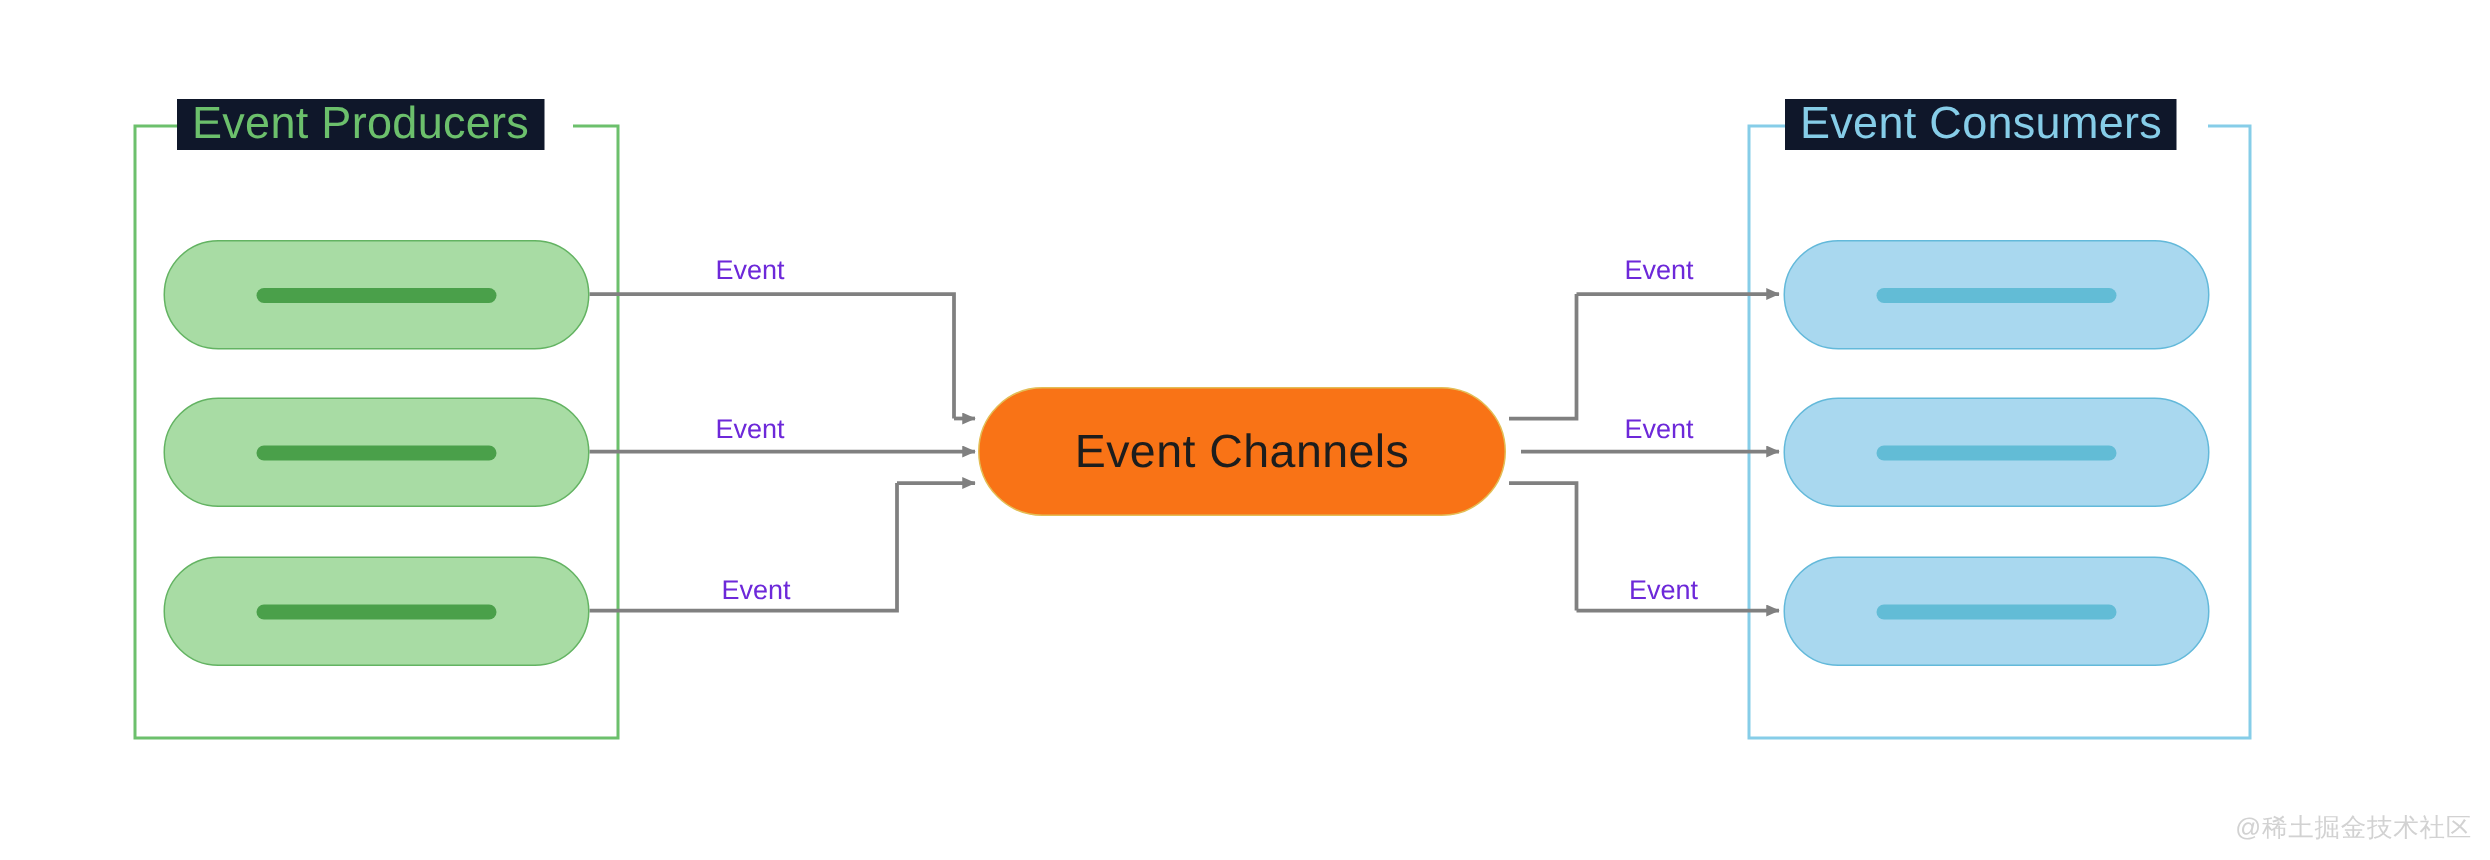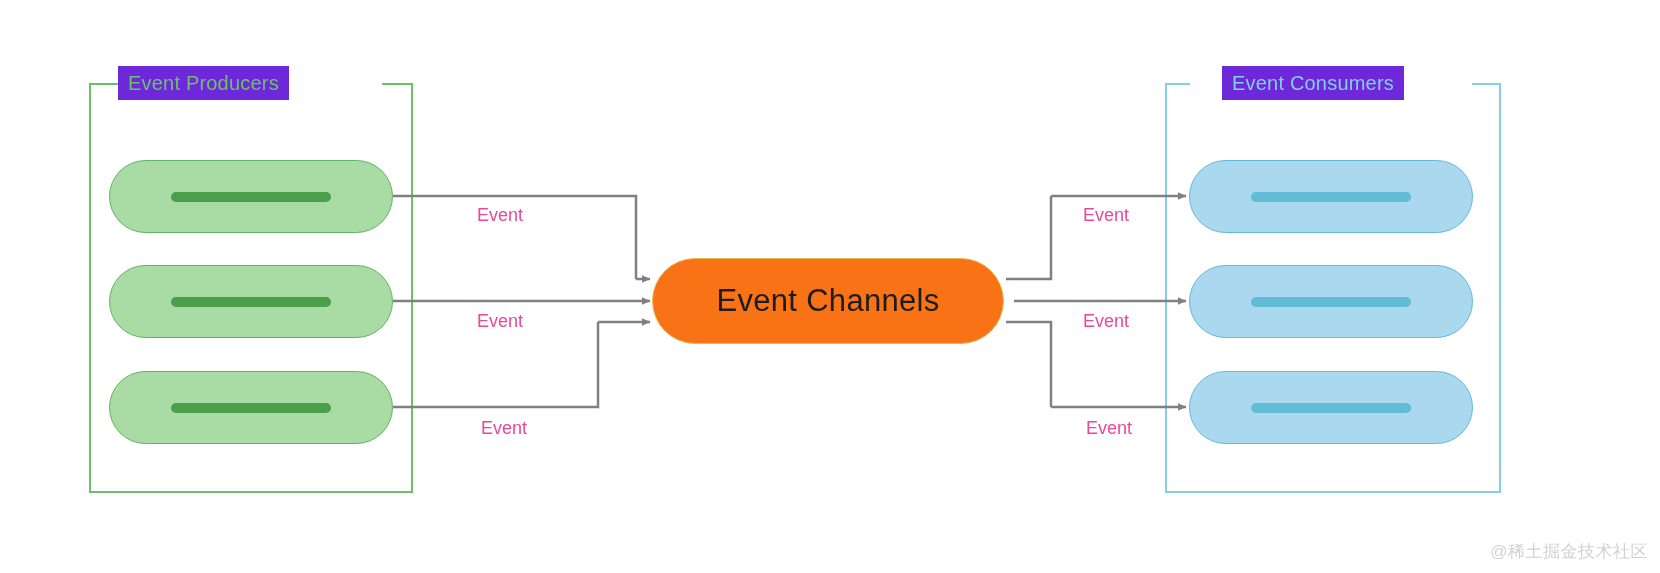--- a/index.html
+++ b/index.html
@@ -19,34 +19,34 @@
   }
   .svg-layer {
     position: absolute;
     left: 0;
     top: 0;
     width: 1660px;
     height: 573px;
   }
   .group-label {
     position: absolute;
-    font-size: 20px;
+    font-size: 30px;
     letter-spacing: 0.2px;
     white-space: nowrap;
-    background: #6d28d9;
+    background: #0f172a;
     padding: 0 10px;
     line-height: 34px;
   }
   #producers-label {
     left: 118px;
     top: 66px;
     color: #6cc06c;
   }
   #consumers-label {
-    left: 1222px;
+    left: 1190px;
     top: 66px;
     color: #86cde8;
   }
   .node-pill {
     position: absolute;
     box-sizing: border-box;
     border-radius: 40px;
     display: flex;
     align-items: center;
     justify-content: center;
@@ -89,24 +89,23 @@
   }
   #channels-pill .pill-text {
     font-size: 31px;
     color: #1d1d1d;
     letter-spacing: 0.3px;
     white-space: nowrap;
   }
   .edge-label {
     position: absolute;
     font-size: 18px;
-    color: #ec4899;
+    color: #6d28d9;
     white-space: nowrap;
     line-height: 20px;
-    margin-top: 35px;
   }
   #watermark {
     position: absolute;
     right: 12px;
     bottom: 10px;
     font-size: 17px;
     color: #d2d2d2;
     white-space: nowrap;
     letter-spacing: 0.5px;
   }

